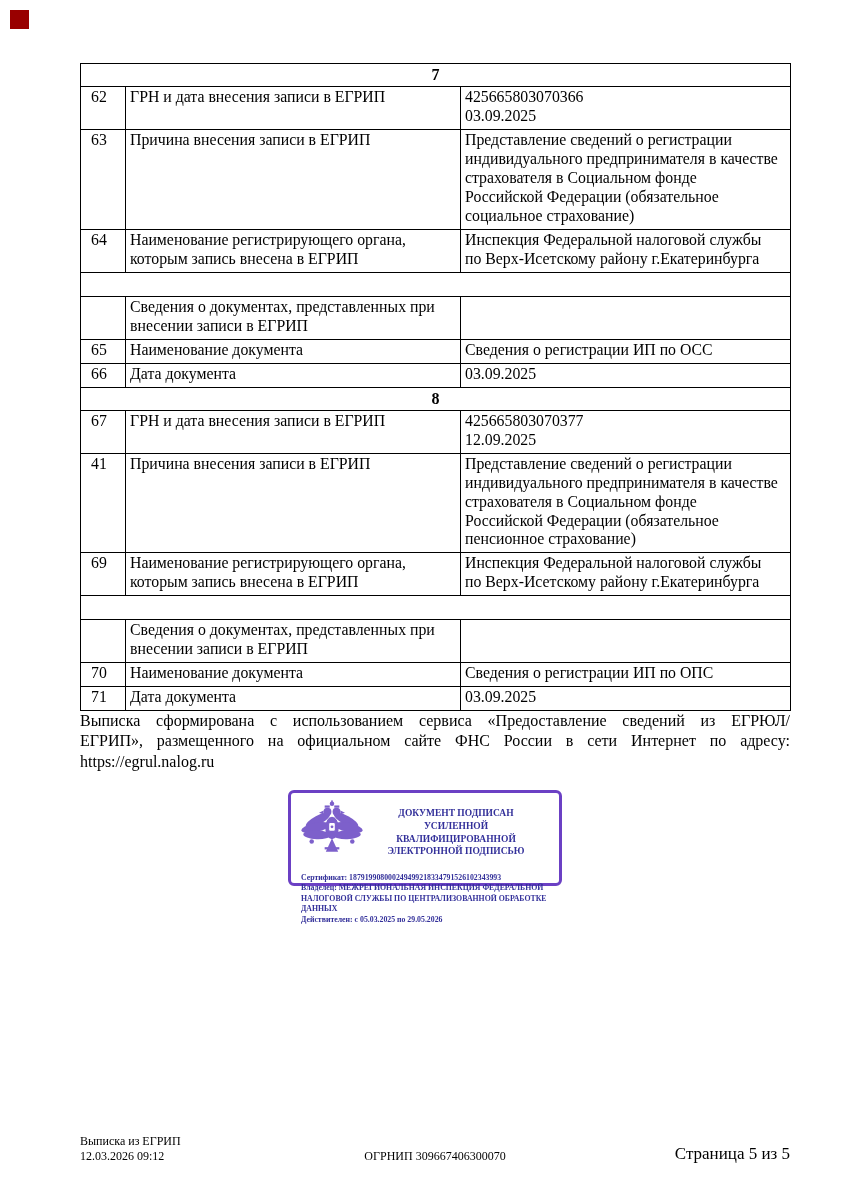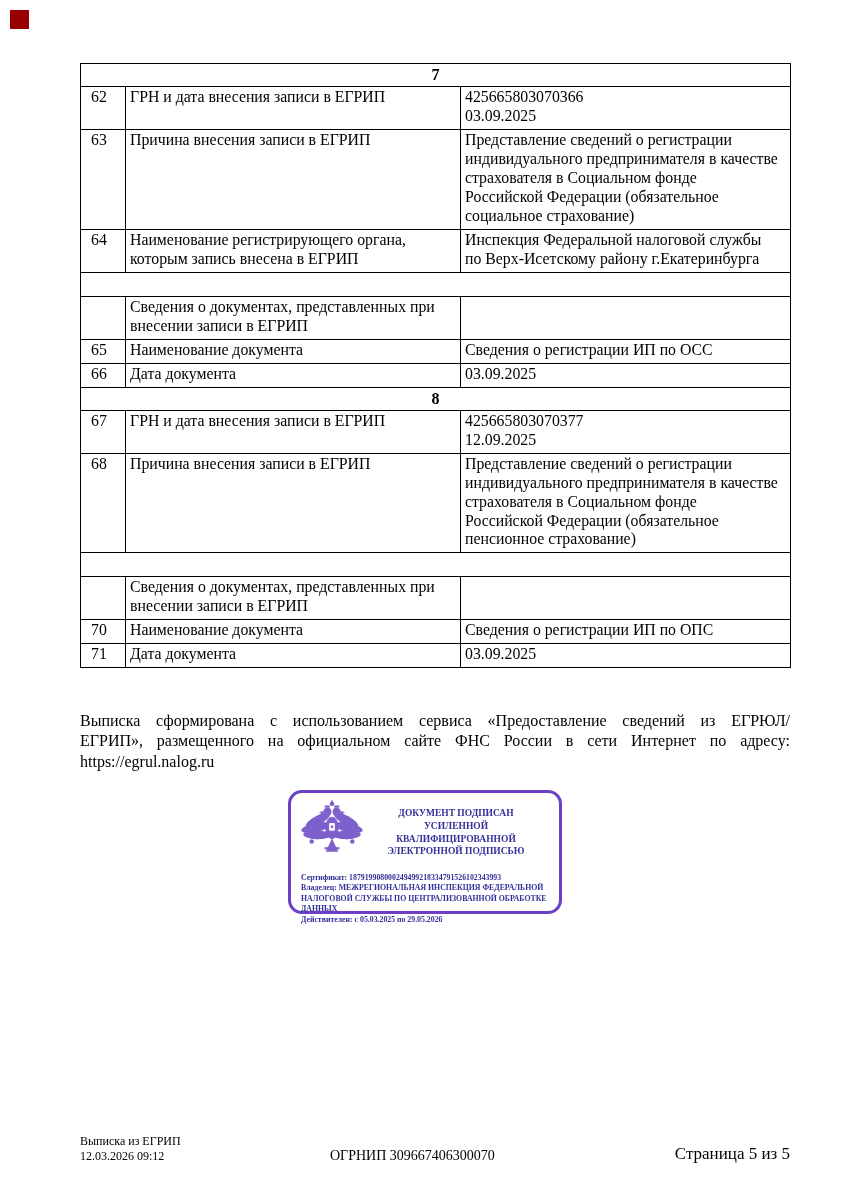--- a/index.html
+++ b/index.html
@@ -24,37 +24,37 @@
   td.value-cell { white-space:pre-line;margin-top:36px; }
 
   
   .note {
     position:absolute; left:80px; top:711px; width:710px;
     font-size:16px; line-height:1.27; text-align:justify; word-spacing:5px;
   }
 
   
   .stamp {
-    position:absolute; left:288px; top:790px; width:274px; height:124px;
-    border:3px solid #6b40c4; border-radius:14px; color:#33309a;
+    position:absolute; left:288px; top:790px; width:274px; height:96px;
+    border:3px solid #6b40c4; border-radius:6px; color:#33309a;
     padding:5px 10px 15px 10px;
   }
   .stamp-top { display:flex; }
   .emblem { width:62px; flex:none; margin-top:1px; color:#7d60cb; }
   .stamp-title { flex:1; text-align:center; font-weight:bold; font-size:9.5px; line-height:1.35; padding-top:9px; }
   .stamp-info { font-size:7.8px; line-height:1.34; font-weight:bold; margin-top:12px; }
 
   
   .footer {
     position:absolute; left:80px; top:1134px; width:710px;
     display:flex; justify-content:space-between; align-items:flex-end;
     font-size:12px; line-height:1.25;gap:40px;
   }
   .footer .col { flex:1; }
-  .footer .center { font-size:14px; }
+  .footer .center { text-align:center; font-size:12px; }
   .footer .right { text-align:right; font-size:17px; }
 </style>
 </head>
 <body>
 
 <div class="page">
 
   <div class="rec-marker" style="background: rgb(153, 0, 0);"></div>
 
   <table class="egrip">
@@ -104,23 +104,28 @@
         <tr class="section-row">
           <td class="" colspan="3">8</td>
         </tr>
         <tr class="data-row record">
           <td class="num-cell">67</td>
           <td class="label-cell">ГРН и дата внесения записи в ЕГРИП</td>
           <td class="value-cell">425665803070377
 12.09.2025</td>
         </tr>
         <tr class="data-row record">
-          <td class="num-cell">68</td>
+          <td class="num-cell">41</td>
           <td class="label-cell">Причина внесения записи в ЕГРИП</td>
           <td class="value-cell">Представление сведений о регистрации индивидуального предпринимателя в качестве страхователя в Социальном фонде Российской Федерации (обязательное пенсионное страхование)</td>
+        </tr>
+        <tr class="data-row record">
+          <td class="num-cell">69</td>
+          <td class="label-cell">Наименование регистрирующего органа, которым запись внесена в ЕГРИП</td>
+          <td class="value-cell">Инспекция Федеральной налоговой службы по Верх-Исетскому району г.Екатеринбурга</td>
         </tr>
         <tr class="spacer-row">
           <td class="" colspan="3"></td>
         </tr>
         <tr class="data-row docs-header">
           <td class="num-cell"></td>
           <td class="label-cell">Сведения о документах, представленных при внесении записи в ЕГРИП</td>
           <td class="value-cell"></td>
         </tr>
         <tr class="data-row record">

